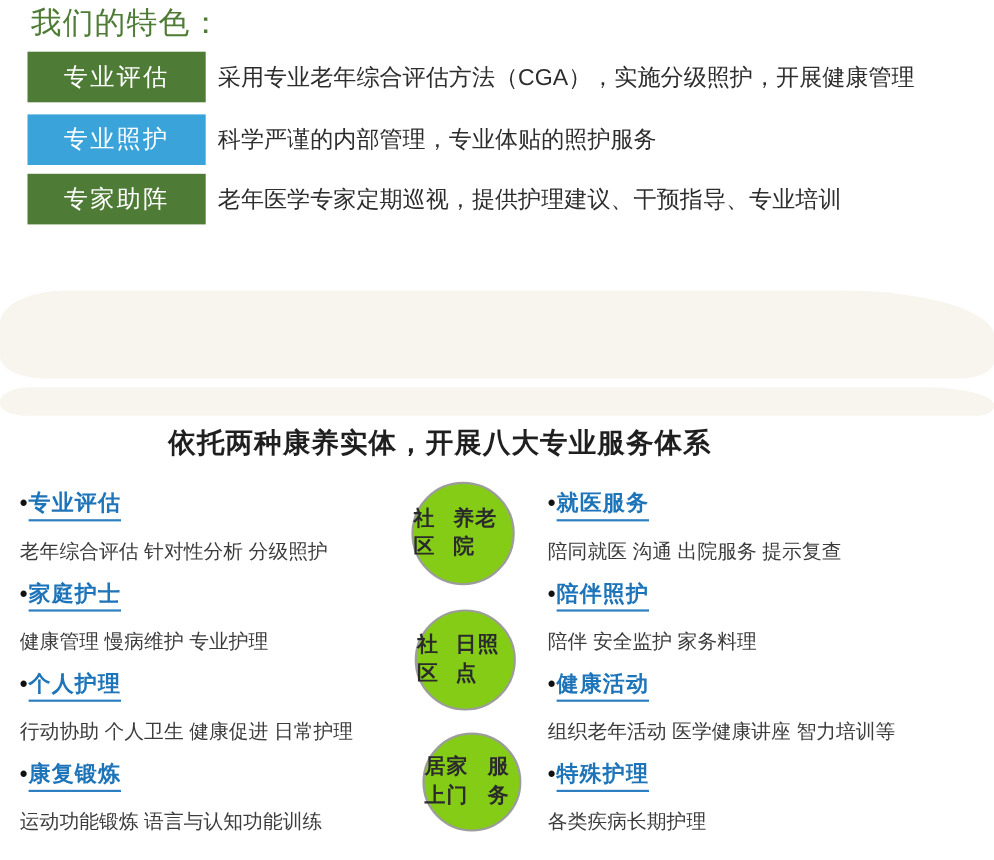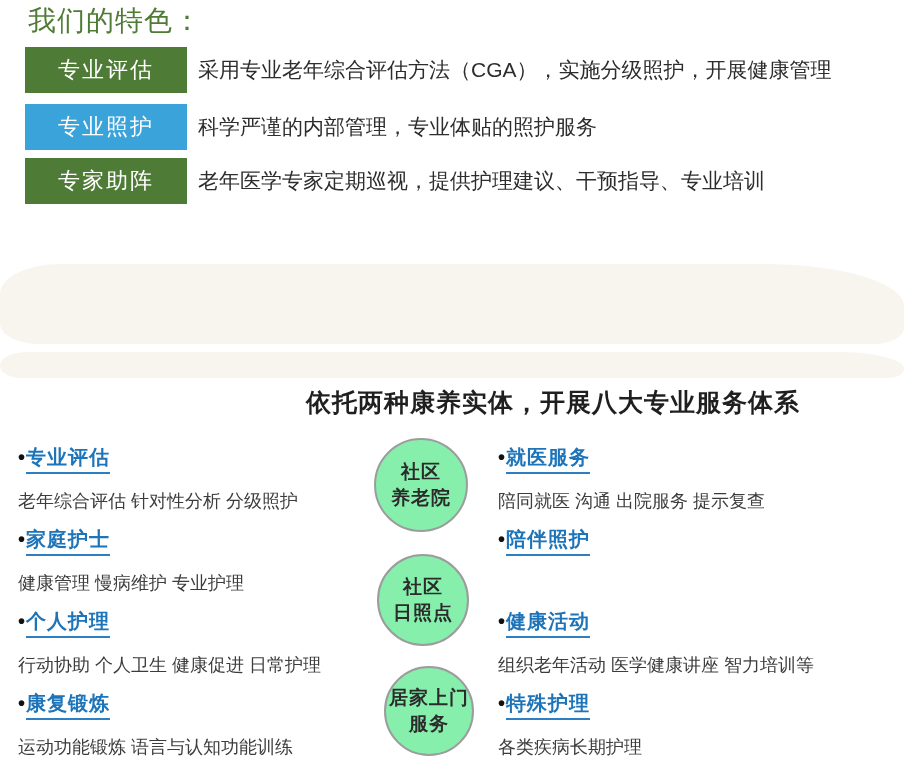--- a/index.html
+++ b/index.html
@@ -24,37 +24,37 @@
     display:flex;align-items:center;justify-content:center;
     color:#ffffff;font-size:22px;letter-spacing:2px;
   }
   [data-color="green"]{background:var(--green);}
   [data-color="blue"]{background:var(--blue);}
   .fdesc{margin-left:11px;font-size:21px;color:var(--text_dark);white-space:nowrap;}
 
   
   .services-title{
     position:absolute;top:386px;left:0;width:800px;margin:0;
-    text-align:right;font-size:25px;font-weight:bold;color:var(--heading_black);
+    text-align:center;font-size:25px;font-weight:bold;color:var(--heading_black);
     letter-spacing:1px;
     font-family:Liberation Serif, serif;
   }
   .svc{position:absolute;width:360px;}
   .svc .head{display:flex;align-items:baseline;}
   .bullet{font-weight:bold;color:var(--bullet);font-size:20px;margin-right:1px;}
   .svc-name{
     font-size:20px;font-weight:bold;color:var(--link_blue);
     border-bottom:2px solid var(--underline);padding-bottom:1px;cursor:pointer;
     letter-spacing:1px;
   }
   .svc-desc{margin-top:15px;font-size:18px;color:var(--sub_text);white-space:nowrap;}
 
   .circle{
     position:absolute;border:2px solid var(--circle_border);border-radius:50%;
-    background:#86efac;display:flex;flex-direction:column;
+    background:#84cc16;display:flex;flex-direction:row;
     align-items:center;justify-content:center;
     font-weight:bold;color:var(--circle_text);font-size:19px;line-height:1.35;
     letter-spacing:1px;
   }
   .c1{left:374px;top:438px;width:90px;height:90px;}
   .c2{left:377px;top:554px;width:88px;height:88px;}
   .c3{left:384px;top:666px;width:86px;height:86px;}
 </style>
 </head>
 <body>
@@ -115,20 +115,21 @@
     <span class="bullet">•</span>
     <span class="svc-name">就医服务</span>
   </div>
   <div class="svc-desc">陪同就医 沟通 出院服务 提示复查</div>
 </div>
 <div class="svc" style="left:498px;top:526px;width:400px">
   <div class="head">
     <span class="bullet">•</span>
     <span class="svc-name">陪伴照护</span>
   </div>
+  <div class="svc-desc">陪伴 安全监护 家务料理</div>
 </div>
 <div class="svc" style="left:498px;top:608px;width:400px">
   <div class="head">
     <span class="bullet">•</span>
     <span class="svc-name">健康活动</span>
   </div>
   <div class="svc-desc">组织老年活动 医学健康讲座 智力培训等</div>
 </div>
 <div class="svc" style="left:498px;top:690px;width:400px">
   <div class="head">

